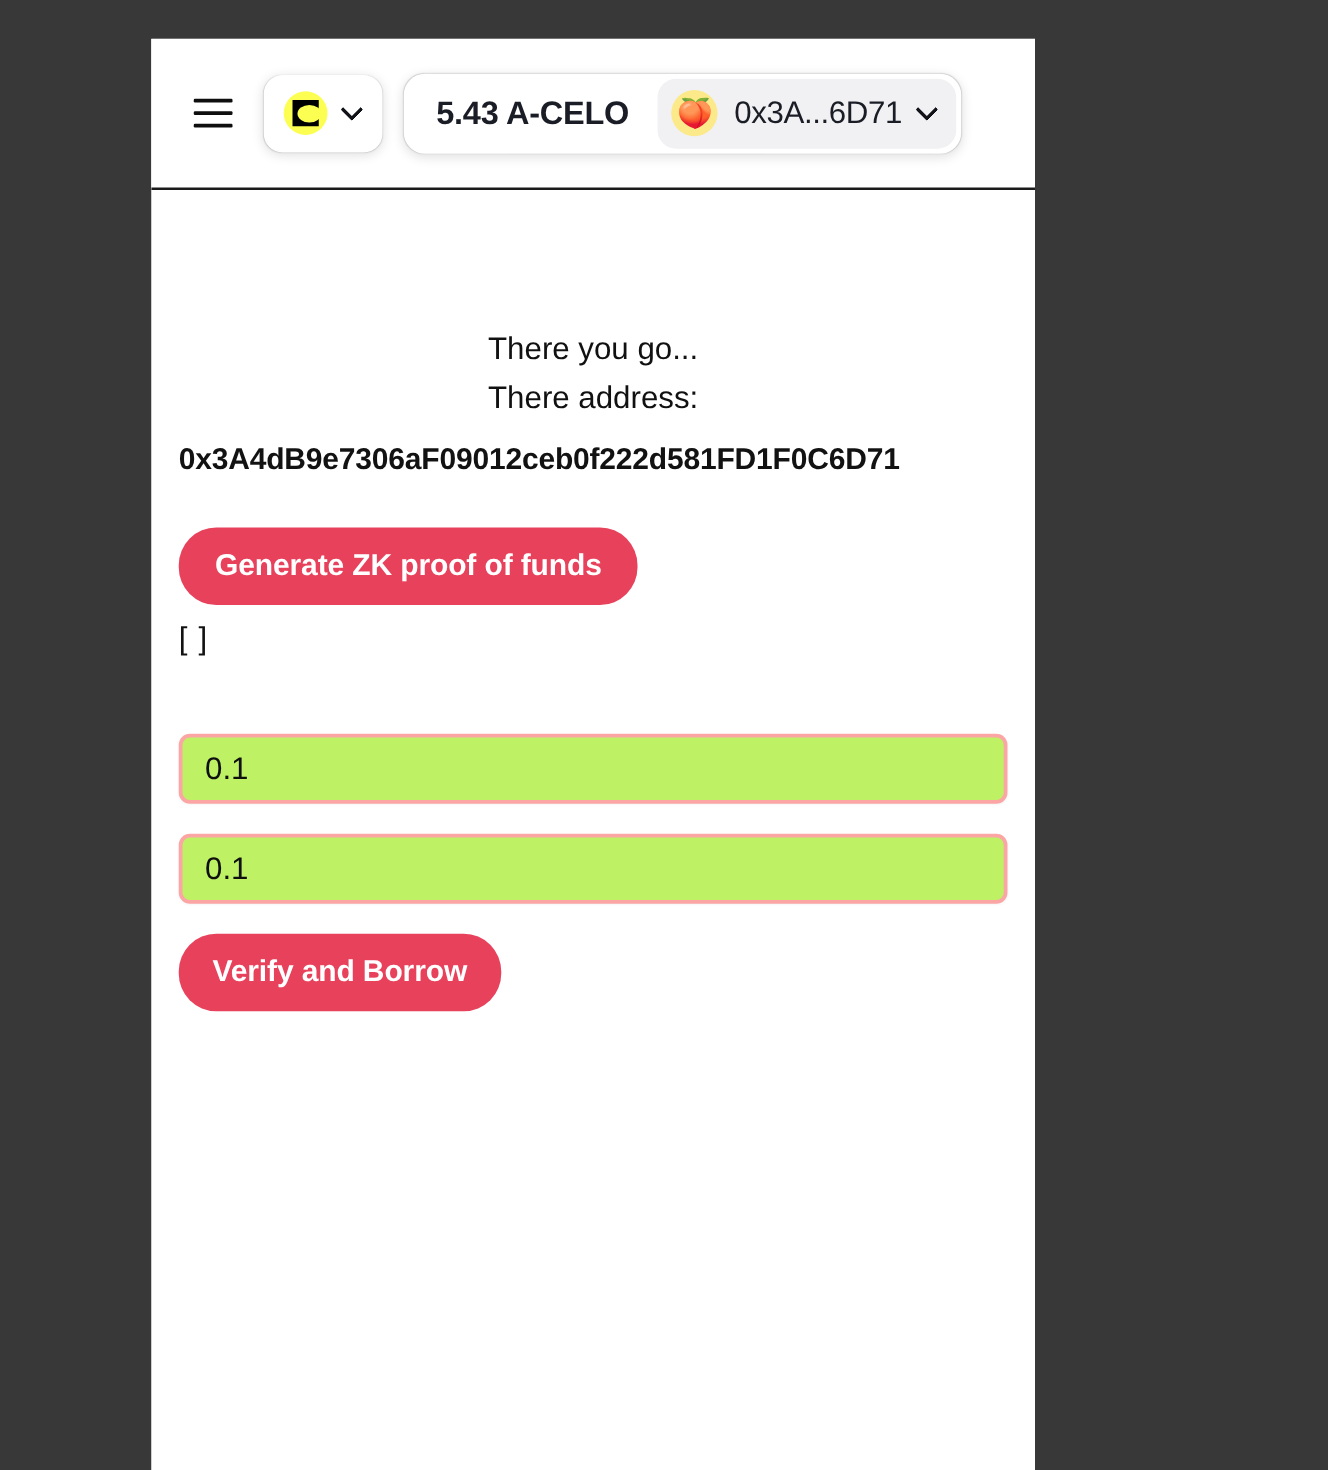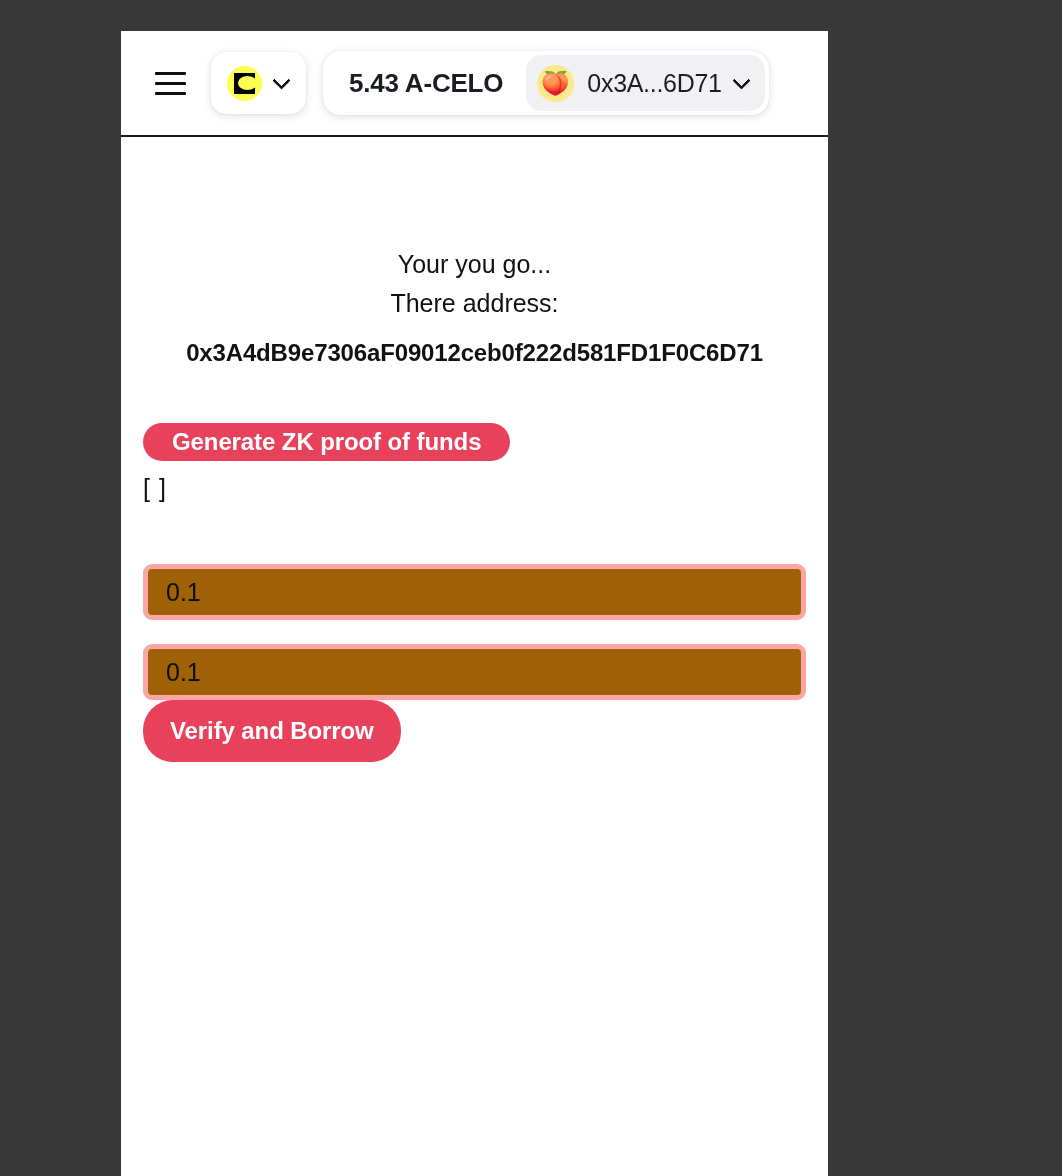--- a/index.html
+++ b/index.html
@@ -28,21 +28,21 @@
     top: 31px;
     width: 707px;
     height: 1145px;
     background: #ffffff;
     overflow: hidden;
   }
 
   
   #app-header {
     position: relative;
-    height: 106px;
+    height: 121px;
     width: 100%;
     background: #ffffff;
     border-bottom: 2px solid #1b1b1b;
     display: flex;
     align-items: center;
     padding: 0 22px 0 26px;
   }
 
   .menu-button {
     width: 46px;
@@ -185,21 +185,20 @@
   .headline {
     text-align: center;
     font-size: 25px;
     color: #111111;
     line-height: 39px;
     font-weight: normal;
     margin: 0;
   }
 
   .address-full {
-    text-align: center;
     font-size: 24px;
     font-weight: bold;
     color: #121212;
     letter-spacing: -0.15px;
     margin: 16px 0 0 0;
     white-space: nowrap;
   }
 
   .btn {
     display: inline-block;
@@ -209,51 +208,52 @@
     color: #ffffff;
     font-family: "Liberation Sans", sans-serif;
     font-size: 24px;
     font-weight: bold;
     letter-spacing: -0.1px;
     cursor: pointer;
     white-space: nowrap;
   }
 
   #generate-proof-button {
-    margin-top: 56px;
-    padding: 5px 29px;
+    margin-top: 40px;
+    padding: 17px 29px;
   }
 
   .proof-output {
     font-size: 25px;
     color: #121212;
     margin-top: 13px;
     letter-spacing: 1px;
   }
 
   .field {
     display: block;
     width: 663px;
     height: 56px;
     margin-top: 0;
-    background: #a16207;
-    border: 5px solid #fca5a5;
+    background: #bef264;
+    border: 3px solid #fca5a5;
     border-radius: 9px;
     box-shadow: 0 1px 2px rgba(0,0,0,0.035);
     font-family: "Liberation Sans", sans-serif;
     font-size: 25px;
     color: #0f0f0f;
     padding: 0 18px;
     outline: none;
   }
 
   #amount-field-wrapper { margin-top: 61px; }
   #collateral-field-wrapper { margin-top: 24px; }
 
   #verify-borrow-button {
+    margin-top: 24px;
     padding: 17px 27px;
   }
 </style>
 </head>
 <body>
 
 <div id="viewport">
 
   <div id="page">
 
@@ -282,21 +282,21 @@
         </div>
       </div>
 
     </div>
 
     <div id="main">
 
       <div class="spacer-top"></div>
 
       <p class="headline">
-        <span>Your you go...</span><br>
+        <span>There you go...</span><br>
         <span>There address:</span>
       </p>
 
       <p class="address-full">0x3A4dB9e7306aF09012ceb0f222d581FD1F0C6D71</p>
 
       <div>
         <button class="btn" id="generate-proof-button">Generate ZK proof of funds</button>
       </div>
 
       <div class="proof-output">[ ]</div>

